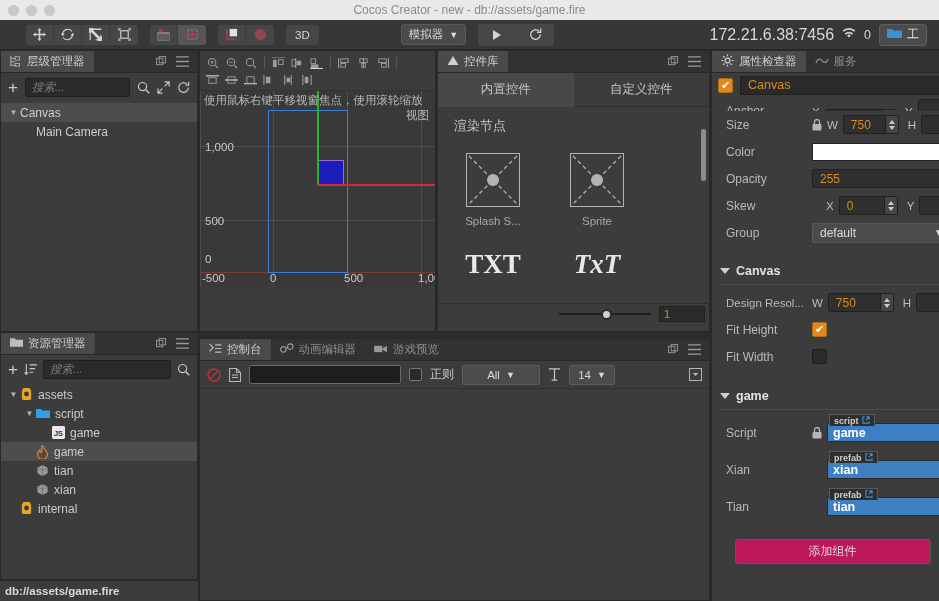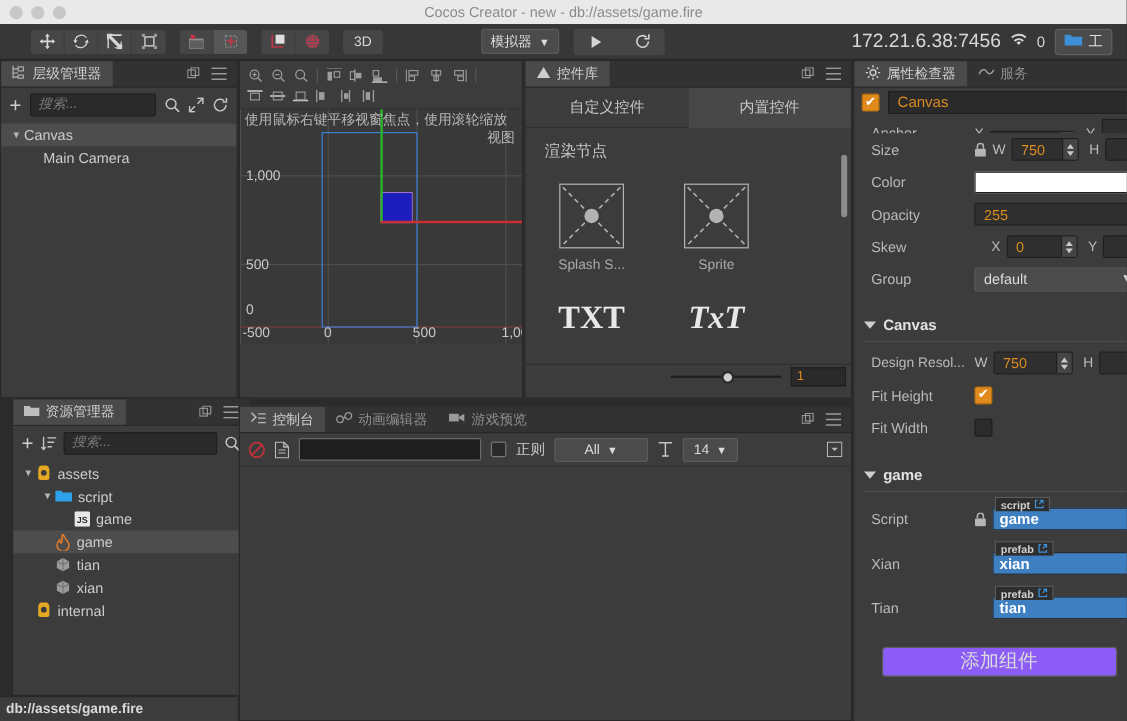--- a/index.html
+++ b/index.html
@@ -84,21 +84,21 @@
     font-size: 11.5px; font-style: italic; font-family: inherit;
   }
   .search-box input::placeholder { color: #7a7a7a; font-style: italic; }
   .tree { background: #3c3c3c; padding-top: 2px; overflow: hidden; }
   .trow { height: 19px; display: flex; align-items: center; font-size: 12px; color: #ccc; cursor: pointer; padding-left: 8px; }
   .trow.sel { background: #4d4d4d; }
   .tw { width: 13px; display: flex; align-items: center; justify-content: center; color: #b4b4b4; font-size: 8px; }
   .tw.empty { visibility: hidden; }
 
   
-  #assets { left: 10px; top: 332px; width: 198px; height: 248px; }
+  #assets { left: 0; top: 332px; width: 198px; height: 248px; }
   .a-toolbar { height: 28px; display: flex; align-items: center; gap: 6px; padding: 0 7px; background: #3c3c3c; }
   .status-bar {
     position: absolute; left: 0; top: 580px; width: 198px; height: 21px;
     background: #3c3c3c; border-top: 1px solid #282828;
     display: flex; align-items: center; padding-left: 5px;
     font-size: 11.5px; font-weight: bold; color: #d9d9d9;
   }
 
   
   #scene { left: 199px; top: 50px; width: 237px; height: 282px; }
@@ -197,23 +197,23 @@
   .asset-tag {
     position: absolute; left: 2px; top: -9px; height: 12px; background: #2e2e2e; border: 1px solid #5a5a5a;
     border-bottom: none; display: flex; align-items: center; gap: 3px; padding: 0 4px;
     font-size: 9px; font-weight: bold; color: #cfcfcf; z-index: 2;
   }
   .asset-val {
     height: 19px; background: #3d7fc1; border: 1px solid #2a2a2a; display: flex; align-items: center;
     padding-left: 5px; color: #fff; font-size: 12.5px; font-weight: bold;
   }
   .addcomp {
-    margin: 14px auto 0; width: 196px; height: 25px; background: #8b5cf6; border: 1px solid #5c5c5c;
+    margin: 14px auto 0; width: 196px; height: 25px; background: #be185d; border: 1px solid #5c5c5c;
     border-radius: 3px; display: flex; align-items: center; justify-content: center;
-    font-size: 16px; color: #dcdcdc; cursor: pointer;
+    font-size: 12px; color: #dcdcdc; cursor: pointer;
   }
 </style>
 </head>
 <body>
 
 <div class="app">
 
   <div class="titlebar">
     <div class="traffic">
       <span class="dot"></span>
@@ -670,22 +670,22 @@
         </span>
         <span class="hicon">
           <svg width="13" height="11" viewBox="0 0 14 12">
               <path d="M0 1h14M0 6h14M0 11h14" stroke="#9a9a9a" stroke-width="1.4"></path>
             </svg>
         </span>
       </div>
     </div>
 
     <div class="wtabs">
+      <div class="wtab active">内置控件</div>
       <div class="wtab">自定义控件</div>
-      <div class="wtab active">内置控件</div>
     </div>
 
     <div class="wbody">
       <div class="wsection">渲染节点</div>
       <div class="wgrid">
         <div class="witem">
           <div class="wthumb">
             <svg width="52" height="52" viewBox="0 0 52 52" style="display:block">
               <path d="M2 2L50 50M50 2L2 50" stroke="#b3b3b3" stroke-width="1.3" stroke-dasharray="4 3"></path>
               <circle cx="26" cy="26" r="6" fill="#b3b3b3"></circle>

